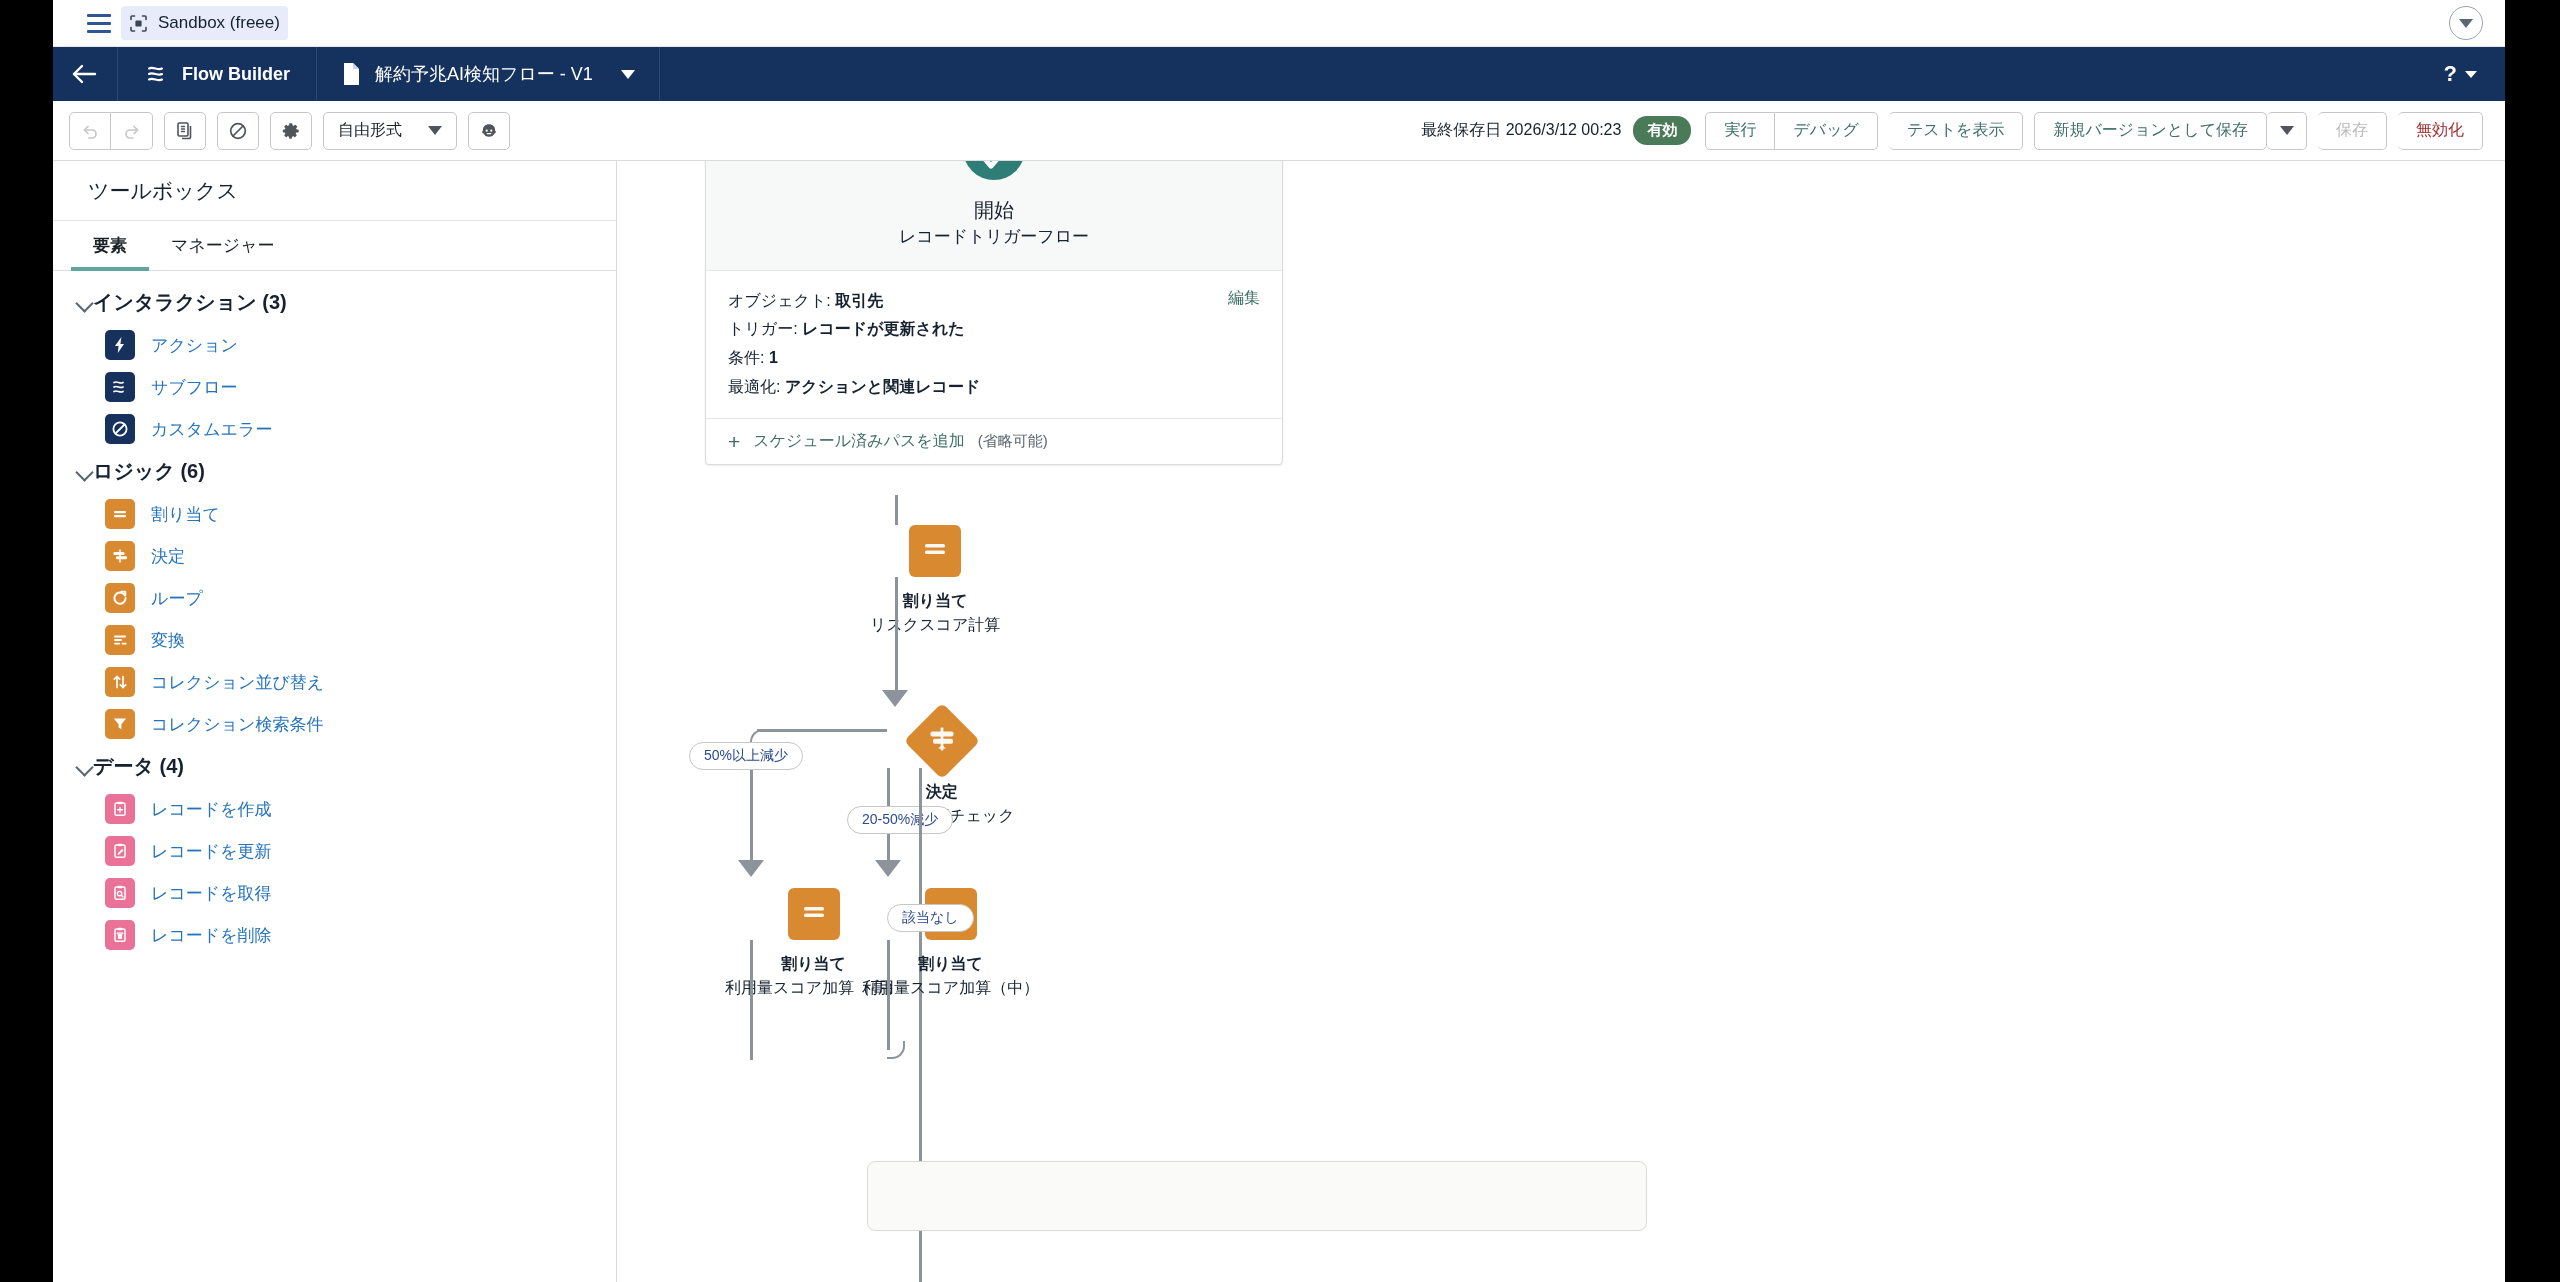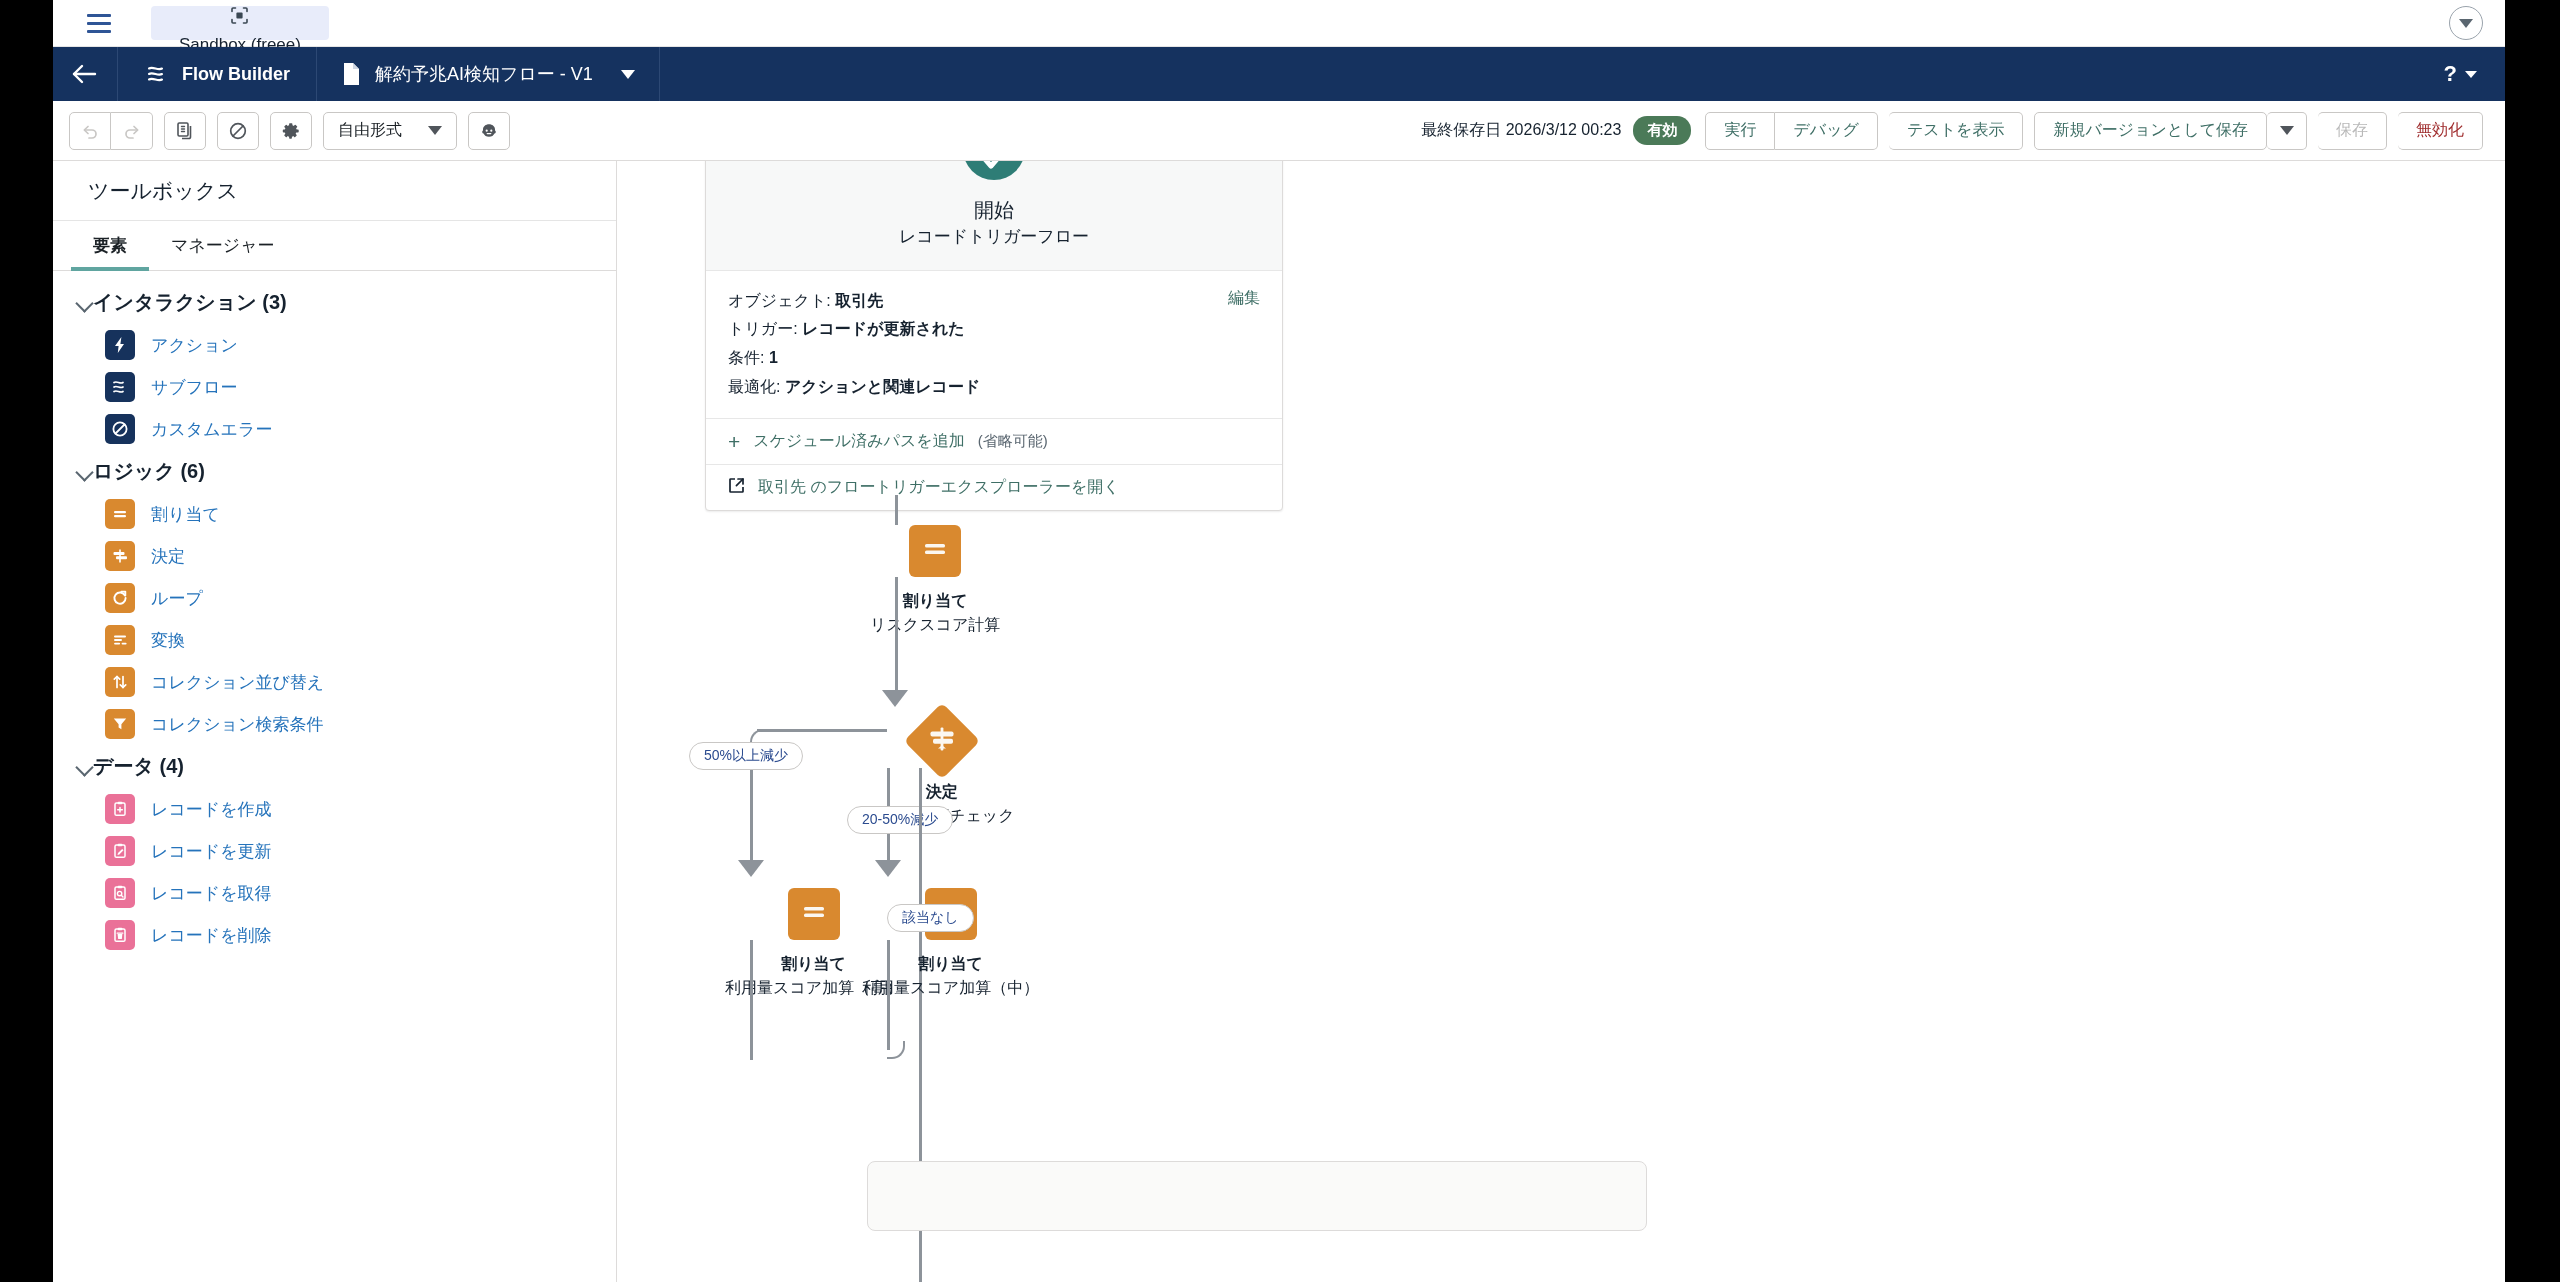--- a/index.html
+++ b/index.html
@@ -28,31 +28,29 @@
   }
   .hamburger {
     width: 44px; height: 44px;
     margin-left: 24px;
     display: flex; flex-direction: column;
     align-items: center; justify-content: center;
     gap: 5px; cursor: pointer;
   }
   .hamburger i { display: block; width: 24px; height: 3px; background: #2f5596; border-radius: 1px; }
   .sandbox-tab {
-    margin-left: 30px;
     height: 34px;
     background: #e8ecfa;
     border-radius: 4px;
     display: flex; align-items: center;
     gap: 10px;
-    padding: 0 28px;
+    padding: 0 8px;
     font-size: 17px;
     color: #16222f;
     cursor: pointer;
-    flex-direction: column;
   }
   .sandbox-ico {
     width: 19px; height: 19px;
     position: relative;
     flex: 0 0 auto;
   }
   .sandbox-ico svg { display:block; }
   .appbar-right {
     position: absolute; right: 22px; top: 50%;
     transform: translateY(-50%);
@@ -732,30 +730,20 @@
           <div class="start-row">
             <span>最適化:</span>
             <b>アクションと関連レコード</b>
           </div>
         </div>
         <div class="start-foot">
           <span class="plus-ico">+</span>
           <span>スケジュール済みパスを追加</span>
           <span class="muted">(省略可能)</span>
         </div>
-        <div class="start-foot">
-          <span>
-            <svg width="17" height="17" viewBox="0 0 17 17">
-              <path d="M7 2H2.6A.6.6 0 0 0 2 2.6V14.4c0 .3.3.6.6.6h11.8c.3 0 .6-.3.6-.6V10" fill="none" stroke="#16222f" stroke-width="1.7"></path>
-              <path d="M10 2h5v5" fill="none" stroke="#16222f" stroke-width="1.7" stroke-linecap="round" stroke-linejoin="round"></path>
-              <path d="M15 2 8.4 8.6" stroke="#16222f" stroke-width="1.7" stroke-linecap="round"></path>
-            </svg>
-          </span>
-          <span>取引先 のフロートリガーエクスプローラーを開く</span>
-        </div>
       </div>
 
       <div class="connector conn-v" style="left:278px; top:334px; height:30px;"></div>
 
       <div class="node" style="left:253px; top:364px;">
         <div class="node-box">
           <span>
             <svg width="32" height="32" viewBox="0 0 32 32">
               <rect x="6" y="11" width="20" height="3.6" rx="1.6" fill="#fbf7f1"></rect>
               <rect x="6" y="17.5" width="20" height="3.6" rx="1.6" fill="#fbf7f1"></rect>

